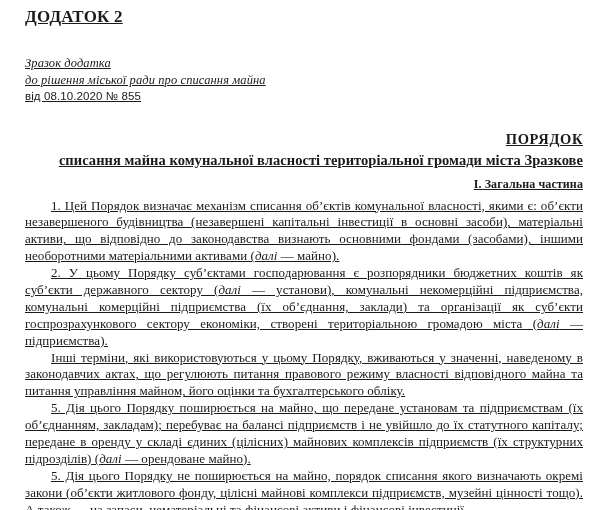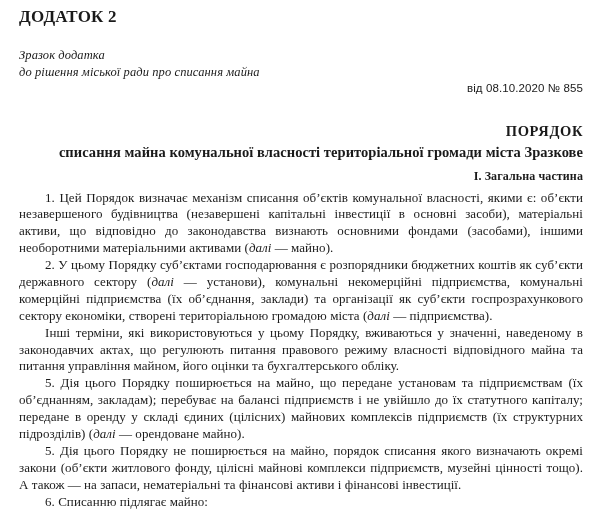--- a/index.html
+++ b/index.html
@@ -12,48 +12,48 @@
     height: 510px;
     overflow: hidden;
     font-family: "Liberation Serif", "DejaVu Serif", serif;
     color: #1a1a1a;
     -webkit-font-smoothing: antialiased;
   }
   .page {
     box-sizing: border-box;
     width: 592px;
     height: 510px;
-    padding: 4px 9px 0 19px;
+    padding: 4px 9px 0 25px;
     position: relative;
+    text-decoration: underline;
   }
 
   
   .doc-label {
     font-size: 17px;
     font-weight: bold;
     letter-spacing: 0.2px;
     line-height: 1.25;
     margin: 2px 0 0 0;
   }
   .sample-block {
-    margin-top: 20px;
+    margin-top: 28px;
     line-height: 1.32;
   }
   .sample-line {
     font-style: italic;
     font-size: 12.5px;
     letter-spacing: 0.1px;
   }
   .decision-line {
     font-family: "Liberation Sans", "DejaVu Sans", sans-serif;
     font-size: 11.5px;
     font-style: normal;
     letter-spacing: 0.1px;
     margin-top: 1px;
-    text-align: right;
   }
 
   
   .title-block {
     margin-top: 26px;
     text-align: right;
   }
   .main-title {
     font-size: 14.5px;
     font-weight: bold;

